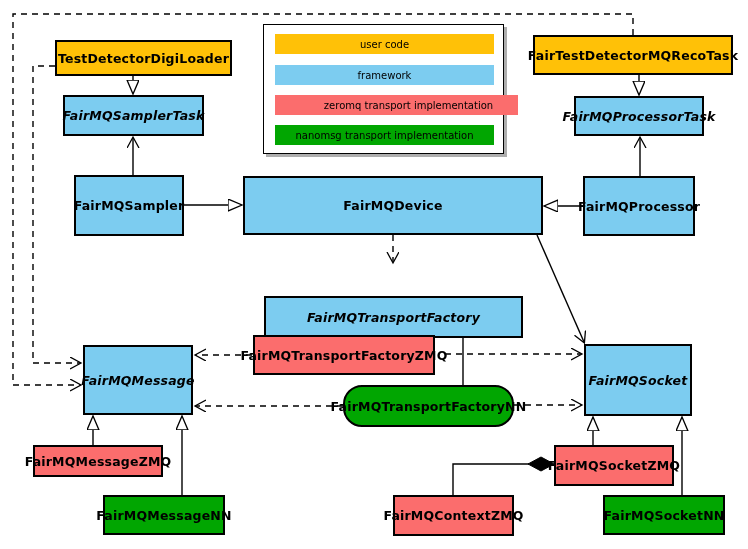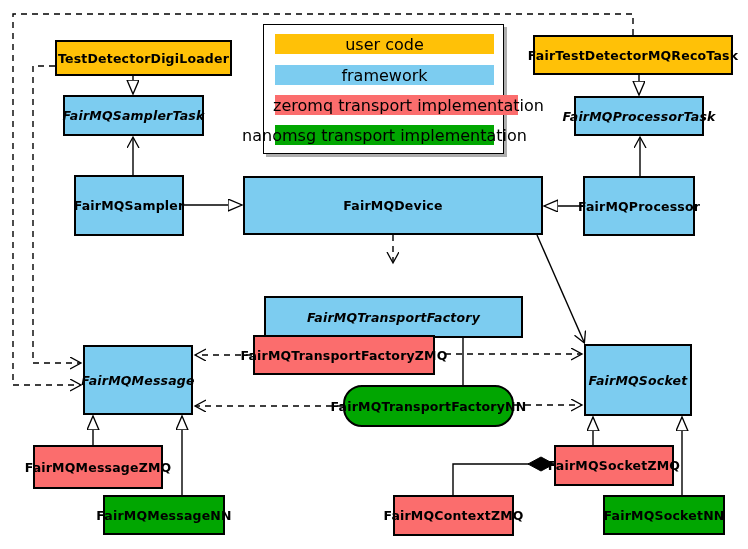--- a/index.html
+++ b/index.html
@@ -16,21 +16,21 @@
   }
   .abstract { font-style:italic; }
   .legend {
     position:absolute; left:263px; top:24px; width:241px; height:130px;
     box-sizing:border-box; border:1.5px solid #000; background:#fff;
     box-shadow:3px 3px 0 rgba(130,130,130,0.65);
   }
   .legend-bar {
     position:absolute; left:11px; width:219px; height:20px;
     display:flex; align-items:center; justify-content:center;
-    font-size:16px; color:#000; white-space:nowrap;
+    font-size:10px; color:#000; white-space:nowrap;
   }
 </style>
 </head>
 <body>
 
 <div id="canvas">
 
   <svg id="edges" width="748" height="549" viewBox="0 0 748 549" xmlns="http://www.w3.org/2000/svg">
     <defs>
       <marker id="tri" markerUnits="userSpaceOnUse" markerWidth="16" markerHeight="14" refX="13" refY="6" orient="auto">
@@ -134,21 +134,21 @@
   <div class="node abstract" style="left: 264px; top: 264px; width: 259px; height: 42px; background-color: rgb(124, 204, 240); margin-top: 32px;">FairMQTransportFactory</div>
 
   <div class="node" style="left: 253px; top: 335px; width: 182px; height: 40px; background-color: rgb(251, 109, 109);">FairMQTransportFactoryZMQ</div>
 
   <div class="node" style="left: 343px; top: 385px; width: 171px; height: 42px; background-color: rgb(1, 166, 1); border-radius: 19px;">FairMQTransportFactoryNN</div>
 
   <div class="node abstract" style="left: 83px; top: 345px; width: 110px; height: 70px; background-color: rgb(124, 204, 240);">FairMQMessage</div>
 
   <div class="node abstract" style="left: 584px; top: 344px; width: 108px; height: 72px; background-color: rgb(124, 204, 240);">FairMQSocket</div>
 
-  <div class="node" style="left: 33px; top: 445px; width: 130px; height: 44px; background-color: rgb(251, 109, 109);">FairMQMessageZMQ</div>
+  <div class="node" style="left: 33px; top: 445px; width: 130px; height: 32px; background-color: rgb(251, 109, 109);">FairMQMessageZMQ</div>
 
   <div class="node" style="left: 103px; top: 495px; width: 122px; height: 40px; background-color: rgb(1, 166, 1);">FairMQMessageNN</div>
 
   <div class="node" style="left: 393px; top: 495px; width: 121px; height: 41px; background-color: rgb(251, 109, 109);">FairMQContextZMQ</div>
 
   <div class="node" style="left: 554px; top: 445px; width: 120px; height: 41px; background-color: rgb(251, 109, 109);">FairMQSocketZMQ</div>
 
   <div class="node" style="left: 603px; top: 495px; width: 122px; height: 40px; background-color: rgb(1, 166, 1);">FairMQSocketNN</div>
 
 </div>

